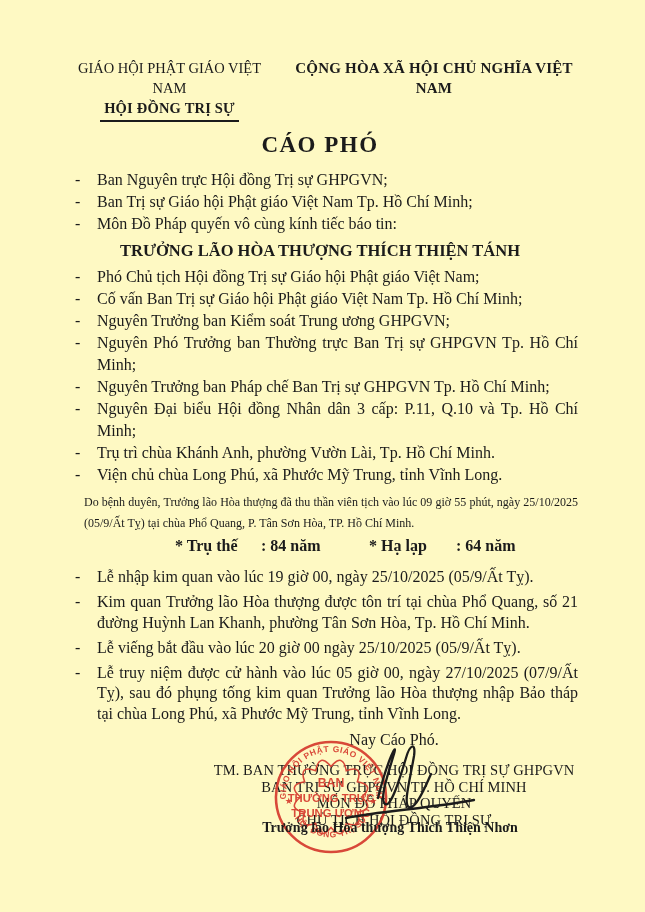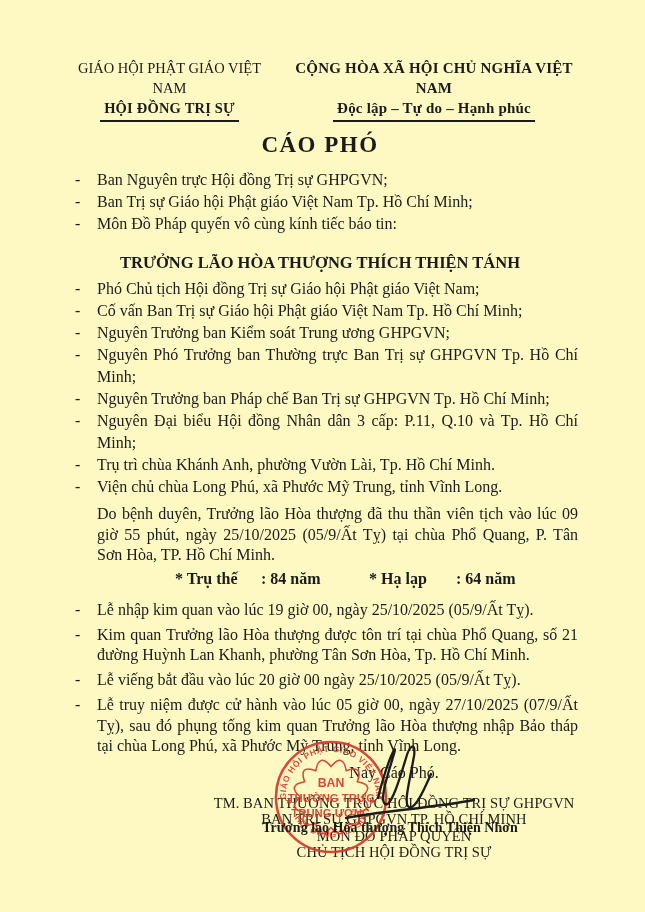--- a/index.html
+++ b/index.html
@@ -20,23 +20,23 @@
 
   .doc-title { text-align:center; font-size:23px; font-weight:bold; letter-spacing:1.5px; margin-top:10px; }
 
   
   .list { margin-top:11px; }
   .li { display:flex; line-height:22px; font-size:16px; }
   .li .dash { width:35px; padding-left:13px; box-sizing:border-box; flex:none; }
   .li .li-text { flex:1; text-align:justify; }
   .list-c .li { line-height:20.5px; margin-bottom:4.5px; }
 
-  .deceased { text-align:center; font-weight:bold; font-size:16.5px; margin-top:16px; line-height:24px; }
+  .deceased { text-align:center; font-weight:bold; font-size:16.5px; margin-top:4px; line-height:24px; }
 
-  .notice { margin:6px 0 0 35px; font-size:16px; line-height:20.5px; text-align:justify; }
+  .notice { margin:6px 0 0 22px; font-size:12px; line-height:20.5px; text-align:justify; }
 
   .stats { display:flex; font-weight:bold; font-size:16px; margin:2px 0 5px 113px; line-height:21px; }
   .stats .s1 { width:86px; }
   .stats .s2 { width:108px; }
   .stats .s3 { width:87px; }
 
   .sig-col { margin-left:148px; text-align:center; }
   .closing { font-size:16px; margin-top:7px; }
   .sig-lines { margin-top:13px; font-size:14.5px; line-height:16.5px; letter-spacing:.1px; }
 
@@ -54,21 +54,20 @@
 <div class="page">
   <div class="content">
 
     <div class="hdr">
       <div class="hdr-left">
         <div>GIÁO HỘI PHẬT GIÁO VIỆT NAM</div>
         <div><b class="u2">HỘI ĐỒNG TRỊ SỰ</b></div>
       </div>
       <div class="hdr-right">
         <div><b>CỘNG HÒA XÃ HỘI CHỦ NGHĨA VIỆT NAM</b></div>
-        <div><b class="u2">Độc lập – Tự do – Hạnh phúc</b></div>
       </div>
     </div>
 
 
     <div class="doc-title">CÁO PHÓ</div>
 
     <div class="list list-a">
       <div class="li">
           <span class="dash">-</span>
           <span class="li-text">Ban Nguyên trực Hội đồng Trị sự GHPGVN;</span>

